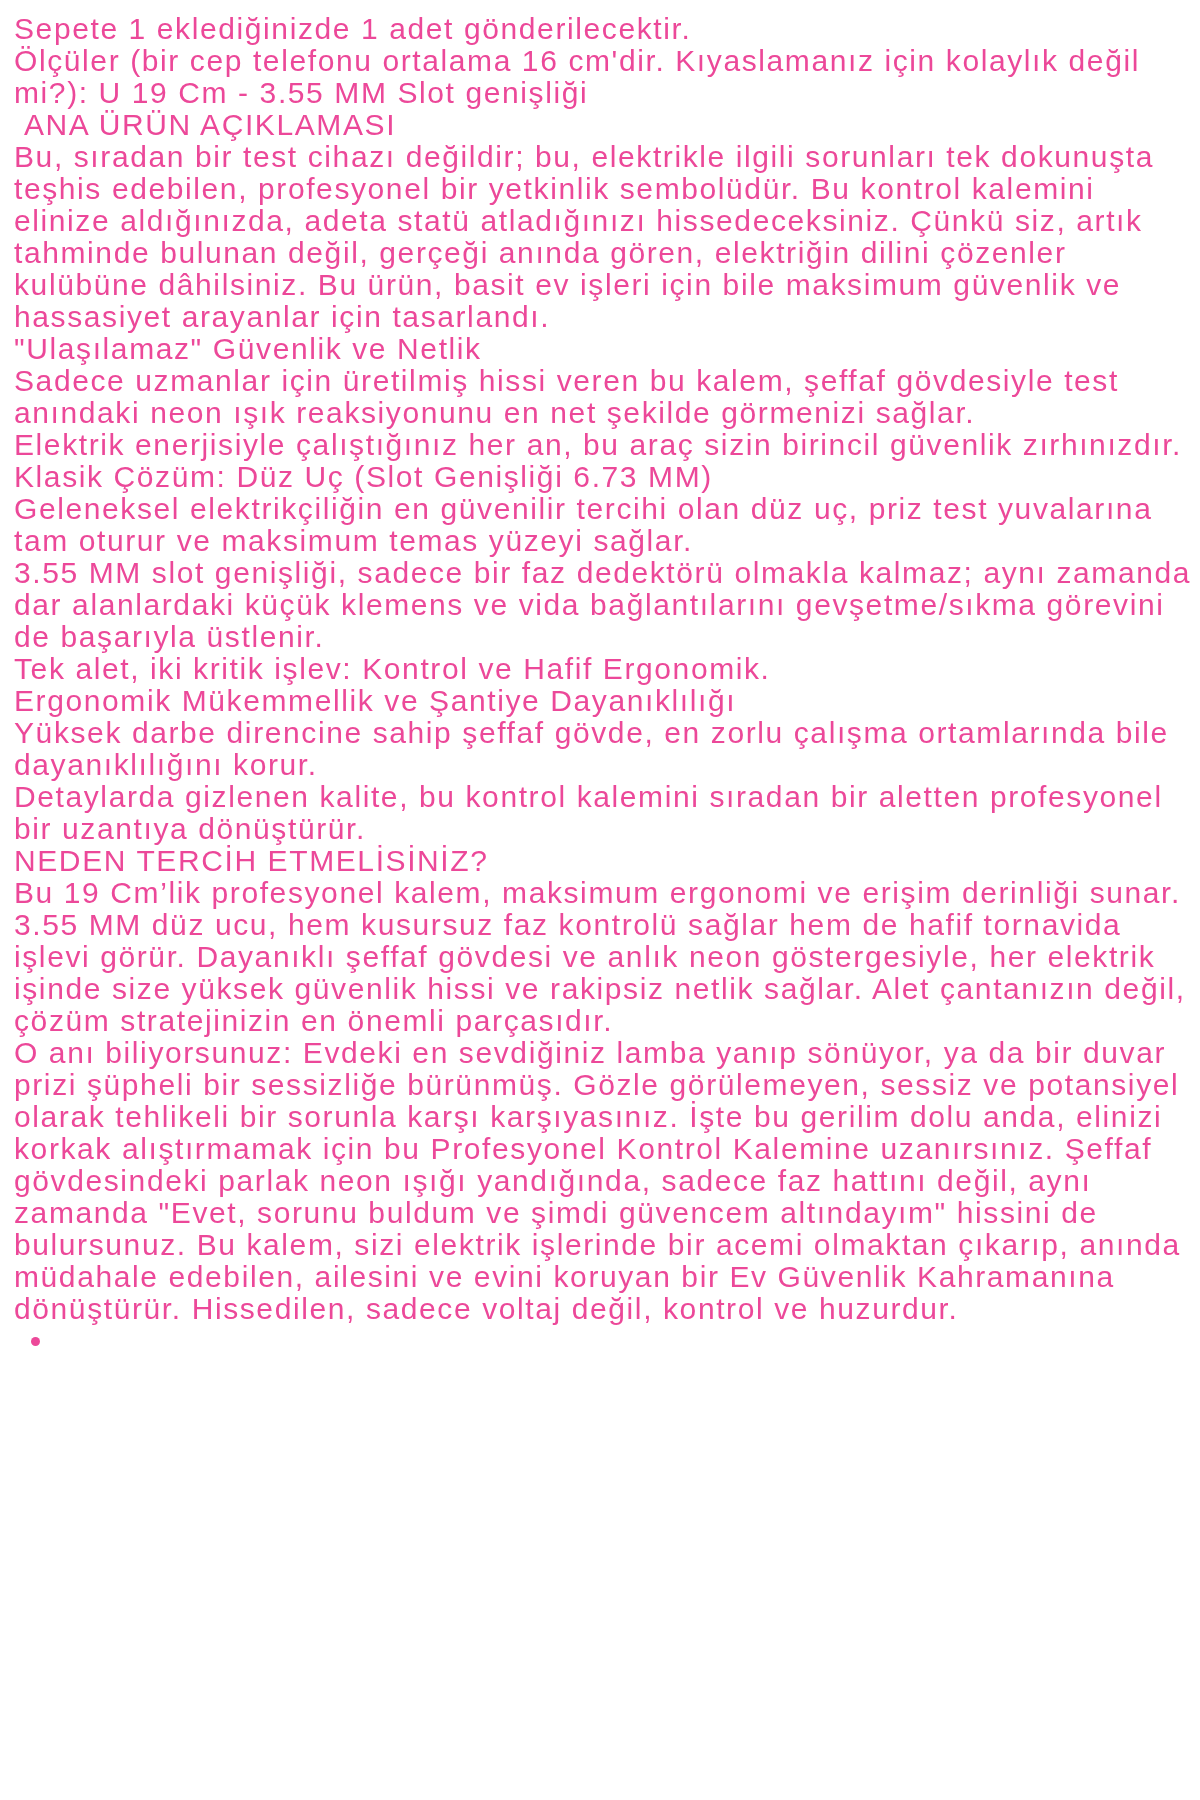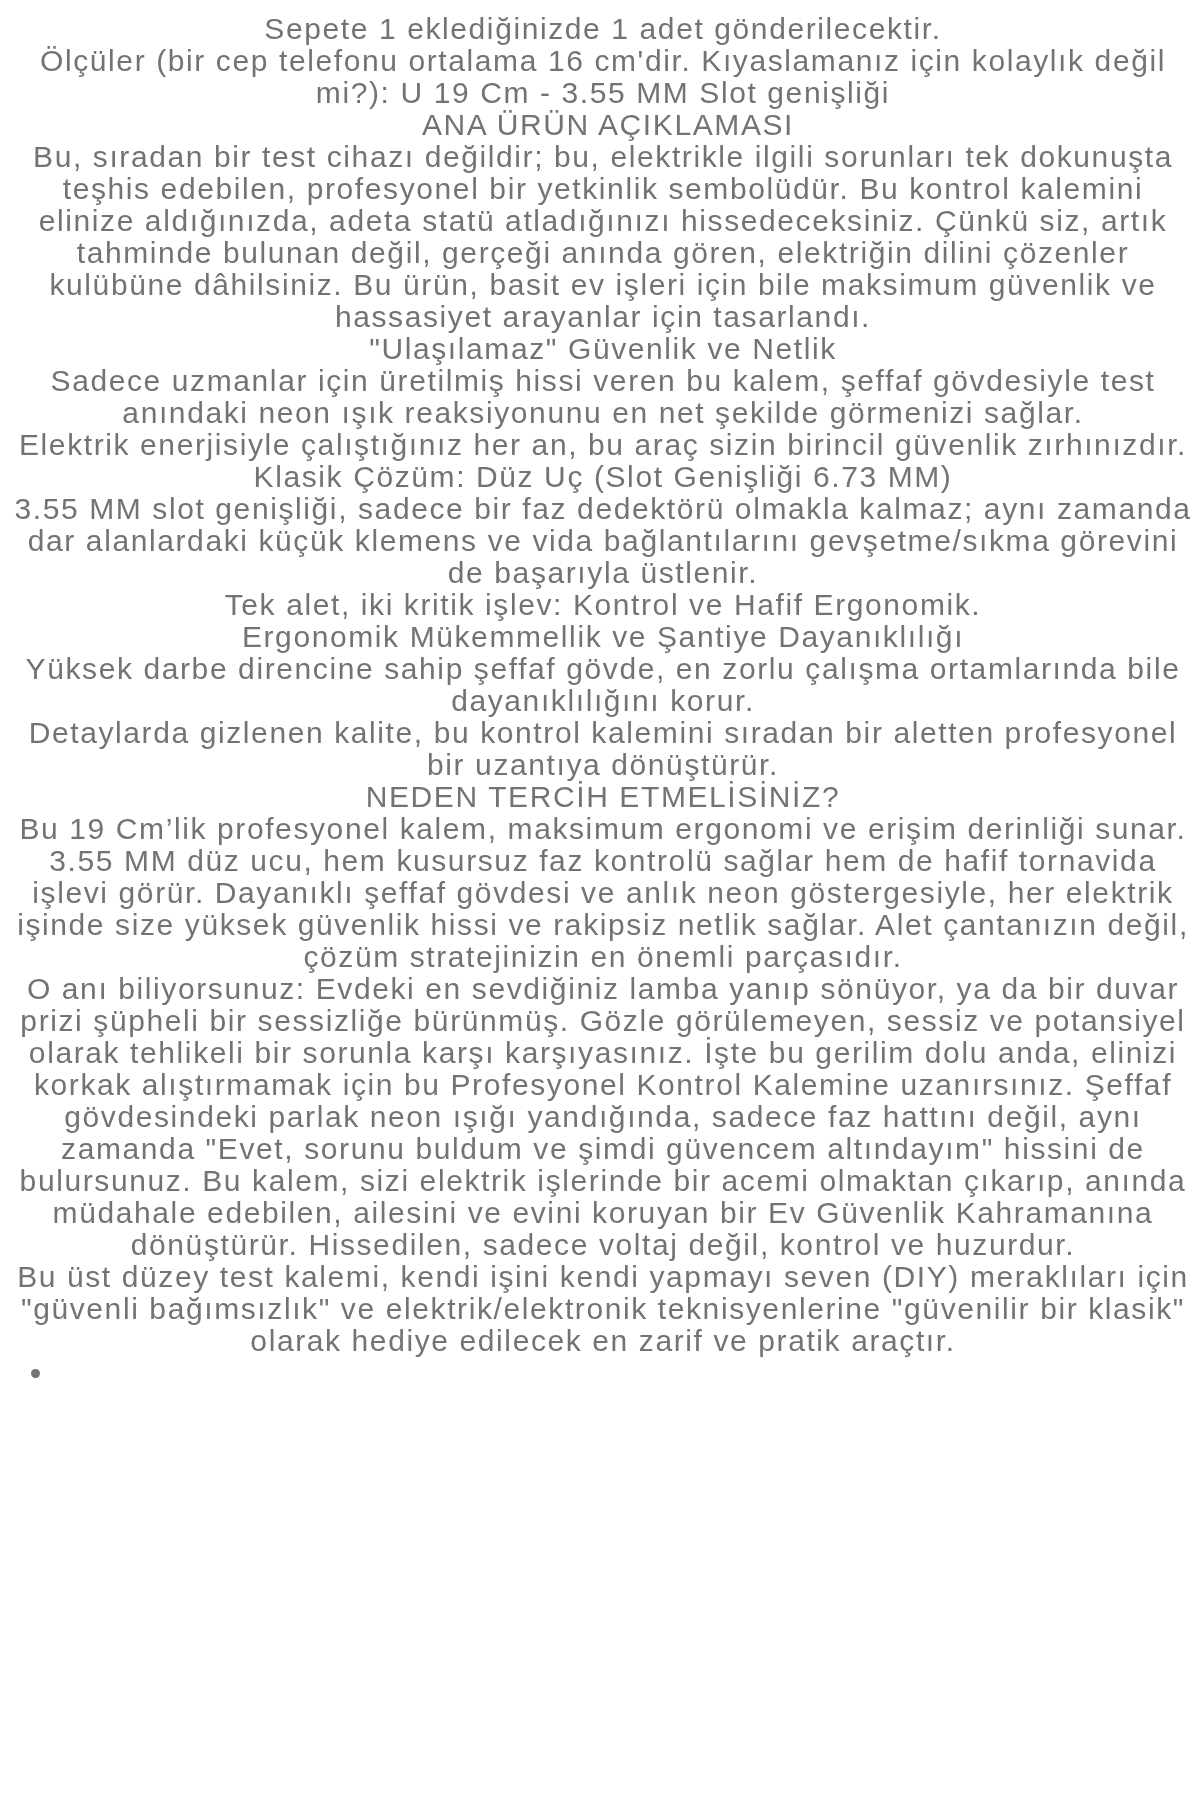--- a/index.html
+++ b/index.html
@@ -9,22 +9,21 @@
   }
   .page {
     position: relative;
     width: 1200px;
     height: 1800px;
     box-sizing: border-box;
     background: #ffffff;
     overflow: hidden;
     padding: 13px 8px 0 14px;
     font-family: "Liberation Sans", "DejaVu Sans", sans-serif;
-    color: #737373;
-    text-align: center;
+    color: #ec4899;
   }
   .desc p {
     margin: 0;
     font-size: 30px;
     line-height: 32px;
     letter-spacing: 1.6px;
     white-space: pre-wrap;
     font-weight: 400;
   }
   .desc ul {
@@ -45,26 +44,26 @@
 <div class="page">
   <div class="desc">
     <p>Sepete 1 eklediğinizde 1 adet gönderilecektir.</p>
     <p>Ölçüler (bir cep telefonu ortalama 16 cm'dir. Kıyaslamanız için kolaylık değil mi?): U 19 Cm - 3.55 MM Slot genişliği</p>
     <p> ANA ÜRÜN AÇIKLAMASI</p>
     <p>Bu, sıradan bir test cihazı değildir; bu, elektrikle ilgili sorunları tek dokunuşta teşhis edebilen, profesyonel bir yetkinlik sembolüdür. Bu kontrol kalemini elinize aldığınızda, adeta statü atladığınızı hissedeceksiniz. Çünkü siz, artık tahminde bulunan değil, gerçeği anında gören, elektriğin dilini çözenler kulübüne dâhilsiniz. Bu ürün, basit ev işleri için bile maksimum güvenlik ve hassasiyet arayanlar için tasarlandı.</p>
     <p>"Ulaşılamaz" Güvenlik ve Netlik</p>
     <p>Sadece uzmanlar için üretilmiş hissi veren bu kalem, şeffaf gövdesiyle test anındaki neon ışık reaksiyonunu en net şekilde görmenizi sağlar.</p>
     <p>Elektrik enerjisiyle çalıştığınız her an, bu araç sizin birincil güvenlik zırhınızdır.</p>
     <p>Klasik Çözüm: Düz Uç (Slot Genişliği 6.73 MM)</p>
+    <p>Geleneksel elektrikçiliğin en güvenilir tercihi olan düz uç, priz test yuvalarına tam oturur ve maksimum temas yüzeyi sağlar.</p>
     <p>3.55 MM slot genişliği, sadece bir faz dedektörü olmakla kalmaz; aynı zamanda dar alanlardaki küçük klemens ve vida bağlantılarını gevşetme/sıkma görevini de başarıyla üstlenir.</p>
     <p>Tek alet, iki kritik işlev: Kontrol ve Hafif Ergonomik.</p>
     <p>Ergonomik Mükemmellik ve Şantiye Dayanıklılığı</p>
     <p>Yüksek darbe direncine sahip şeffaf gövde, en zorlu çalışma ortamlarında bile dayanıklılığını korur.</p>
     <p>Detaylarda gizlenen kalite, bu kontrol kalemini sıradan bir aletten profesyonel bir uzantıya dönüştürür.</p>
     <p>NEDEN TERCİH ETMELİSİNİZ?</p>
     <p>Bu 19 Cm’lik profesyonel kalem, maksimum ergonomi ve erişim derinliği sunar. 3.55 MM düz ucu, hem kusursuz faz kontrolü sağlar hem de hafif tornavida işlevi görür. Dayanıklı şeffaf gövdesi ve anlık neon göstergesiyle, her elektrik işinde size yüksek güvenlik hissi ve rakipsiz netlik sağlar. Alet çantanızın değil, çözüm stratejinizin en önemli parçasıdır.</p>
     <p>O anı biliyorsunuz: Evdeki en sevdiğiniz lamba yanıp sönüyor, ya da bir duvar prizi şüpheli bir sessizliğe bürünmüş. Gözle görülemeyen, sessiz ve potansiyel olarak tehlikeli bir sorunla karşı karşıyasınız. İşte bu gerilim dolu anda, elinizi korkak alıştırmamak için bu Profesyonel Kontrol Kalemine uzanırsınız. Şeffaf gövdesindeki parlak neon ışığı yandığında, sadece faz hattını değil, aynı zamanda "Evet, sorunu buldum ve şimdi güvencem altındayım" hissini de bulursunuz. Bu kalem, sizi elektrik işlerinde bir acemi olmaktan çıkarıp, anında müdahale edebilen, ailesini ve evini koruyan bir Ev Güvenlik Kahramanına dönüştürür. Hissedilen, sadece voltaj değil, kontrol ve huzurdur.</p>
-    <p>Bu üst düzey test kalemi, kendi işini kendi yapmayı seven (DIY) meraklıları için "güvenli bağımsızlık" ve elektrik/elektronik teknisyenlerine "güvenilir bir klasik" olarak hediye edilecek en zarif ve pratik araçtır.</p>
     <ul>
       <li></li>
     </ul>
   </div>
 </div>
 
 </body></html>

